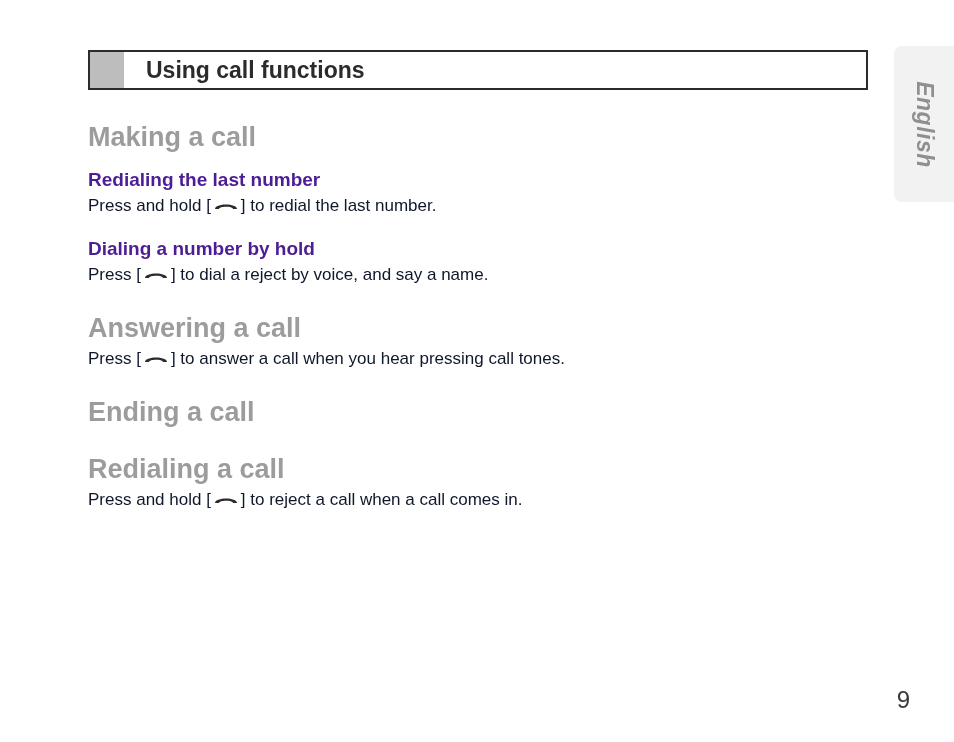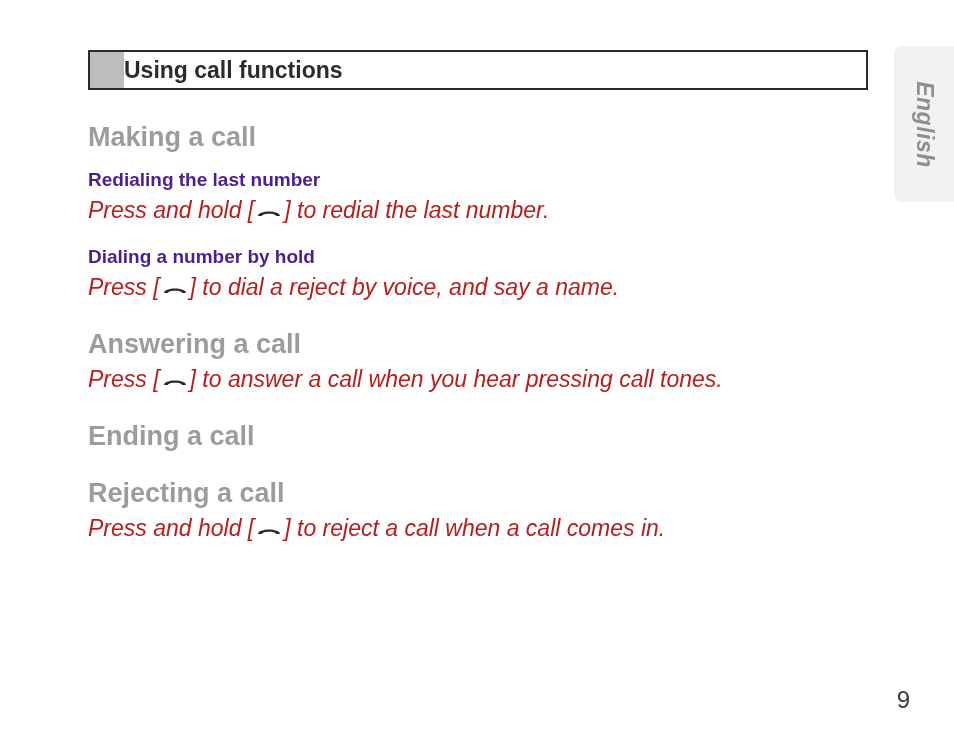--- a/index.html
+++ b/index.html
@@ -27,46 +27,45 @@
     box-sizing: border-box;
   }
   .title-bar .block {
     width: 34px;
     background: #bdbdbd;
   }
   .title-bar .title {
     flex: 1;
     display: flex;
     align-items: center;
-    padding-left: 0;
+    padding-left: 22px;
     font-weight: 700;
     font-size: 23px;
     color: #2b2b2b;
   }
   .section-h {
     font-weight: 700;
     color: #9c9c9c;
     font-size: 27px;
     margin-top: 32px;
   }
   .section-h.tight {
     margin-top: 26px;
   }
   .sub-h {
     font-weight: 700;
     color: #4c1d95;
     font-size: 19px;
     margin-top: 16px;
   }
   .para {
-    font-size: 23px;
-    color: #b91c1c;
+    font-size: 17px;
+    color: #0f172a;
     line-height: 1.35;
     margin-top: 4px;
-    font-style: italic;
   }
   .para.gap {
     margin-top: 14px;
   }
   .call-icon {
     display: inline-block;
     vertical-align: -2px;
   }
   .side-tab {
     position: absolute;
@@ -130,21 +129,21 @@
 
   <div class="section-h tight">Answering a call</div>
   <div class="para">
     <span>Press [</span><svg class="call-icon" width="30" height="14" viewBox="0 0 30 14">
         <path d="M4 10 C4 4, 26 4, 26 10 L22 10 C22 7, 8 7, 8 10 Z" fill="#2b2b2b"></path>
       </svg><span>] to answer a call when you hear pressing call tones.</span>
   </div>
 
   <div class="section-h tight">Ending a call</div>
 
-  <div class="section-h tight">Rejecting a call</div>
+  <div class="section-h tight">Redialing a call</div>
   <div class="para">
     <span>Press and hold [</span><svg class="call-icon" width="30" height="14" viewBox="0 0 30 14">
         <path d="M4 10 C4 4, 26 4, 26 10 L22 10 C22 7, 8 7, 8 10 Z" fill="#2b2b2b"></path>
       </svg><span>] to reject a call when a call comes in.</span>
   </div>
 
 </div>
 
 <div class="page-number">9</div>
 

